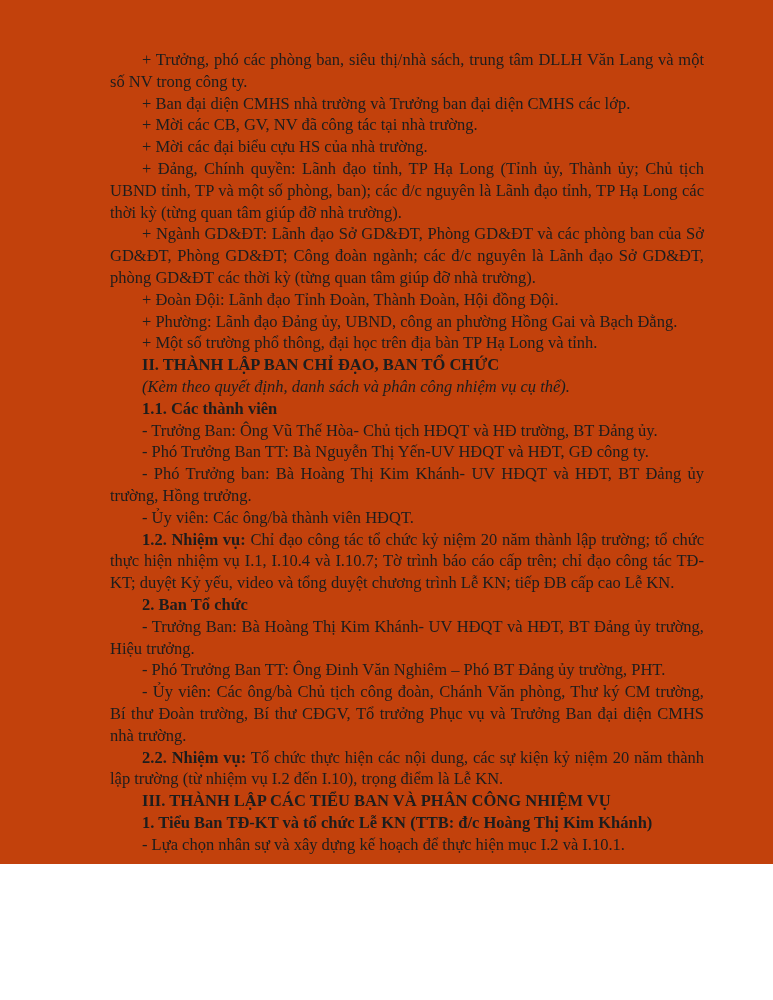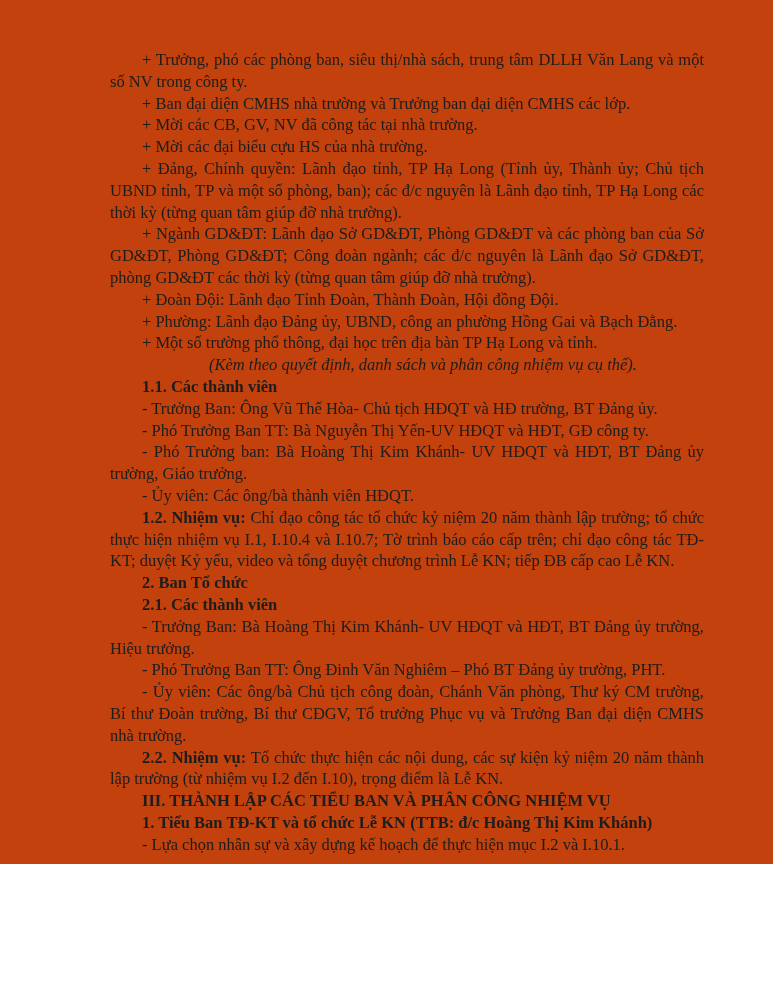--- a/index.html
+++ b/index.html
@@ -30,51 +30,51 @@
   .heading {
     margin: 0;
     text-indent: 32px;
     font-weight: bold;
     text-align: left;
   }
   .note-italic {
     margin: 0;
     text-indent: 32px;
     font-style: italic;
-    text-align: center;
+    text-align: left;
   }
   .runin-label { font-weight: bold; }
 </style>
 </head>
 <body>
 
 <div class="page">
   <div class="content">
 
     <p class="para">+ Trưởng, phó các phòng ban, siêu thị/nhà sách, trung tâm DLLH Văn Lang và một số NV trong công ty.</p>
     <p class="para">+ Ban đại diện CMHS nhà trường và Trưởng ban đại diện CMHS các lớp.</p>
     <p class="para">+ Mời các CB, GV, NV đã công tác tại nhà trường.</p>
     <p class="para">+ Mời các đại biểu cựu HS của nhà trường.</p>
     <p class="para">+ Đảng, Chính quyền: Lãnh đạo tỉnh, TP Hạ Long (Tỉnh ủy, Thành ủy; Chủ tịch UBND tỉnh, TP và một số phòng, ban); các đ/c nguyên là Lãnh đạo tỉnh, TP Hạ Long các thời kỳ (từng quan tâm giúp đỡ nhà trường).</p>
     <p class="para">+ Ngành GD&amp;ĐT: Lãnh đạo Sở GD&amp;ĐT, Phòng GD&amp;ĐT và các phòng ban của Sở GD&amp;ĐT, Phòng GD&amp;ĐT; Công đoàn ngành; các đ/c nguyên là Lãnh đạo Sở GD&amp;ĐT, phòng GD&amp;ĐT các thời kỳ (từng quan tâm giúp đỡ nhà trường).</p>
     <p class="para">+ Đoàn Đội: Lãnh đạo Tỉnh Đoàn, Thành Đoàn, Hội đồng Đội.</p>
     <p class="para">+ Phường: Lãnh đạo Đảng ủy, UBND, công an phường Hồng Gai và Bạch Đằng.</p>
     <p class="para">+ Một số trường phổ thông, đại học trên địa bàn TP Hạ Long và tỉnh.</p>
 
+    <p class="heading">II. THÀNH LẬP BAN CHỈ ĐẠO, BAN TỔ CHỨC</p>
     <p class="note-italic">(Kèm theo quyết định, danh sách và phân công nhiệm vụ cụ thể).</p>
 
     <p class="heading">1.1. Các thành viên</p>
     <p class="para">- Trưởng Ban: Ông Vũ Thế Hòa- Chủ tịch HĐQT và HĐ trường, BT Đảng ủy.</p>
     <p class="para">- Phó Trưởng Ban TT: Bà Nguyễn Thị Yến-UV HĐQT và HĐT, GĐ công ty.</p>
-    <p class="para">- Phó Trưởng ban: Bà Hoàng Thị Kim Khánh- UV HĐQT và HĐT, BT Đảng ủy trường, Giáo trưởng.</p>
+    <p class="para">- Phó Trưởng ban: Bà Hoàng Thị Kim Khánh- UV HĐQT và HĐT, BT Đảng ủy trường, Hồng trưởng.</p>
     <p class="para">- Ủy viên: Các ông/bà thành viên HĐQT.</p>
     <p class="para"><span class="runin-label">1.2. Nhiệm vụ:</span> <span>Chỉ đạo công tác tổ chức kỷ niệm 20 năm thành lập trường; tổ chức thực hiện nhiệm vụ I.1, I.10.4 và I.10.7; Tờ trình báo cáo cấp trên; chỉ đạo công tác TĐ-KT; duyệt Kỷ yếu, video và tổng duyệt chương trình Lễ KN; tiếp ĐB cấp cao Lễ KN.</span></p>
 
     <p class="heading">2. Ban Tổ chức</p>
-    <p class="heading">2.1. Các thành viên</p>
     <p class="para">- Trưởng Ban: Bà Hoàng Thị Kim Khánh- UV HĐQT và HĐT, BT Đảng ủy trường, Hiệu trưởng.</p>
     <p class="para">- Phó Trưởng Ban TT: Ông Đinh Văn Nghiêm – Phó BT Đảng ủy trường, PHT.</p>
     <p class="para">- Ủy viên: Các ông/bà Chủ tịch công đoàn, Chánh Văn phòng, Thư ký CM trường, Bí thư Đoàn trường, Bí thư CĐGV, Tổ trưởng Phục vụ và Trưởng Ban đại diện CMHS nhà trường.</p>
     <p class="para"><span class="runin-label">2.2. Nhiệm vụ:</span> <span>Tổ chức thực hiện các nội dung, các sự kiện kỷ niệm 20 năm thành lập trường (từ nhiệm vụ I.2 đến I.10), trọng điểm là Lễ KN.</span></p>
 
     <p class="heading">III. THÀNH LẬP CÁC TIỂU BAN VÀ PHÂN CÔNG NHIỆM VỤ</p>
     <p class="heading">1. Tiểu Ban TĐ-KT và tổ chức Lễ KN (TTB: đ/c Hoàng Thị Kim Khánh)</p>
     <p class="para">- Lựa chọn nhân sự và xây dựng kế hoạch để thực hiện mục I.2 và I.10.1.</p>
 
   </div>

